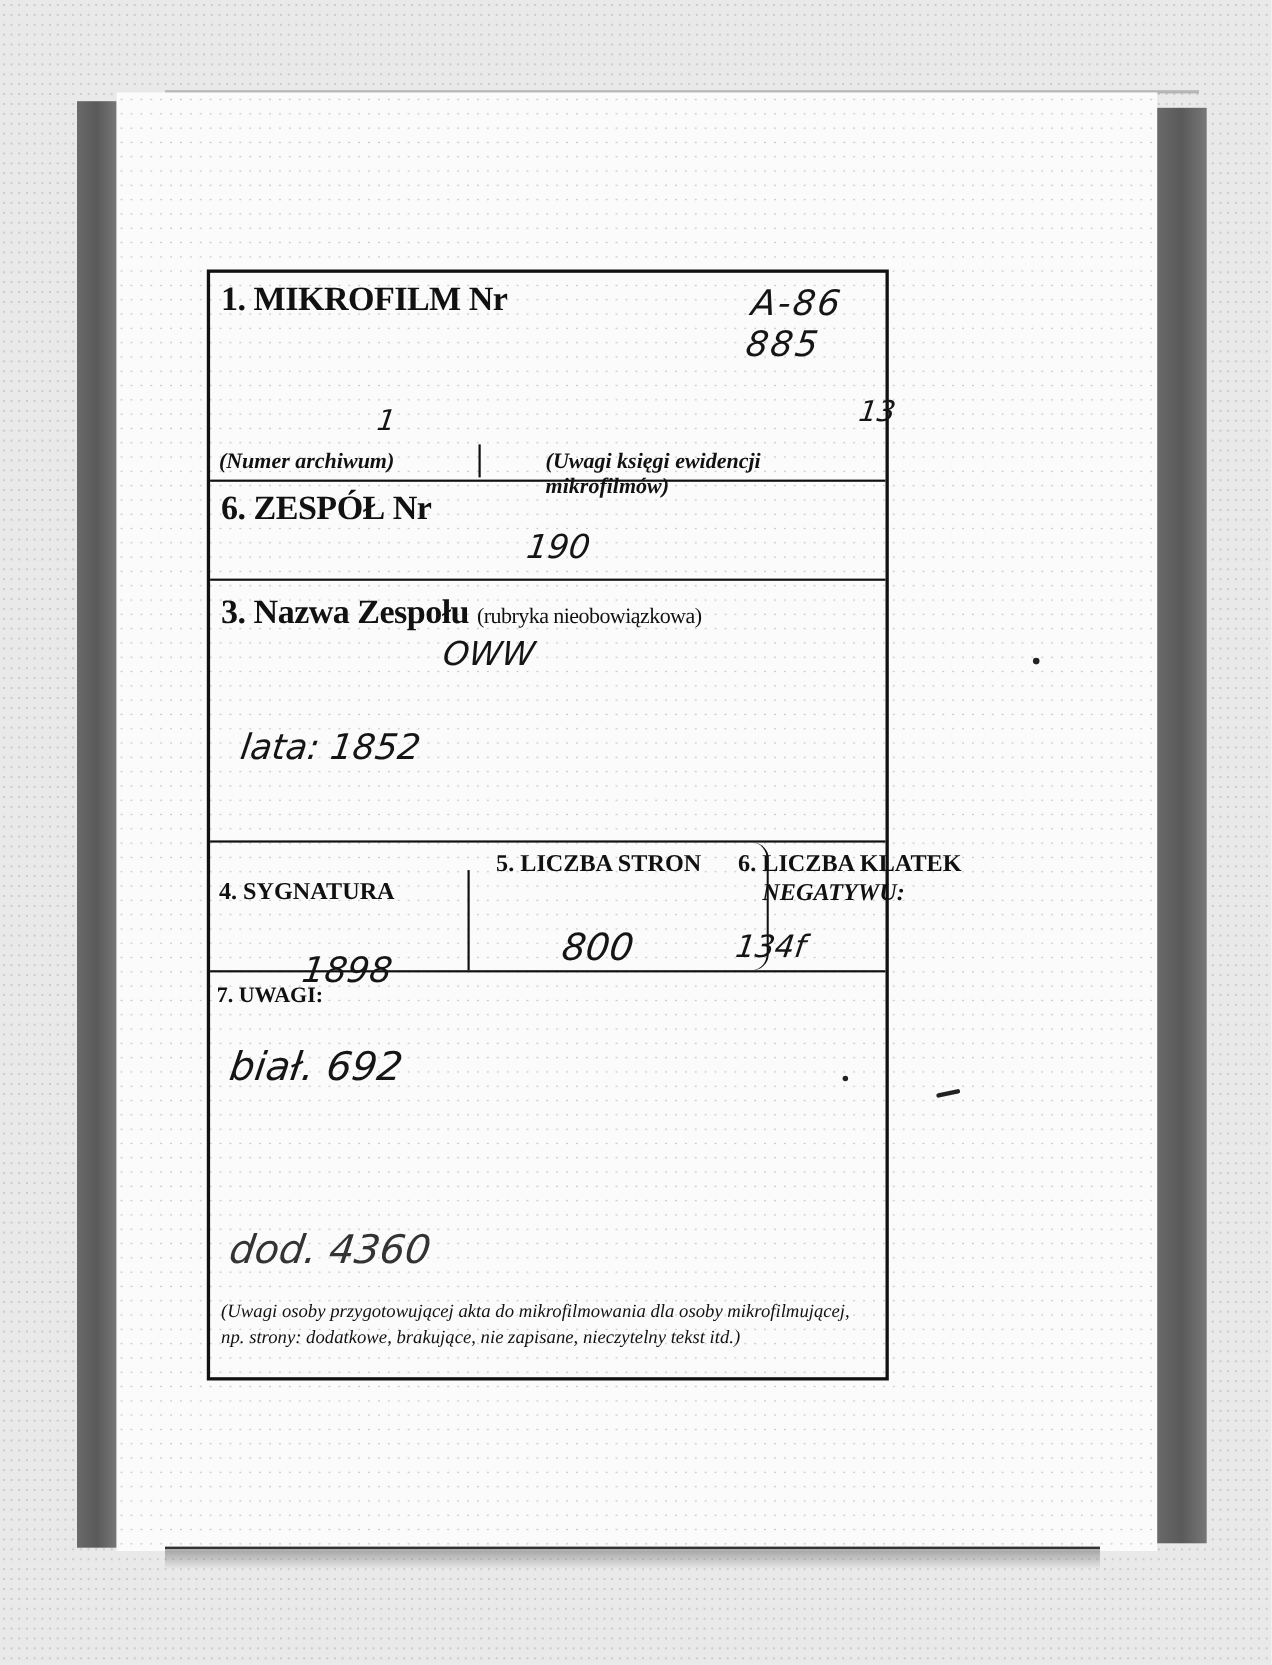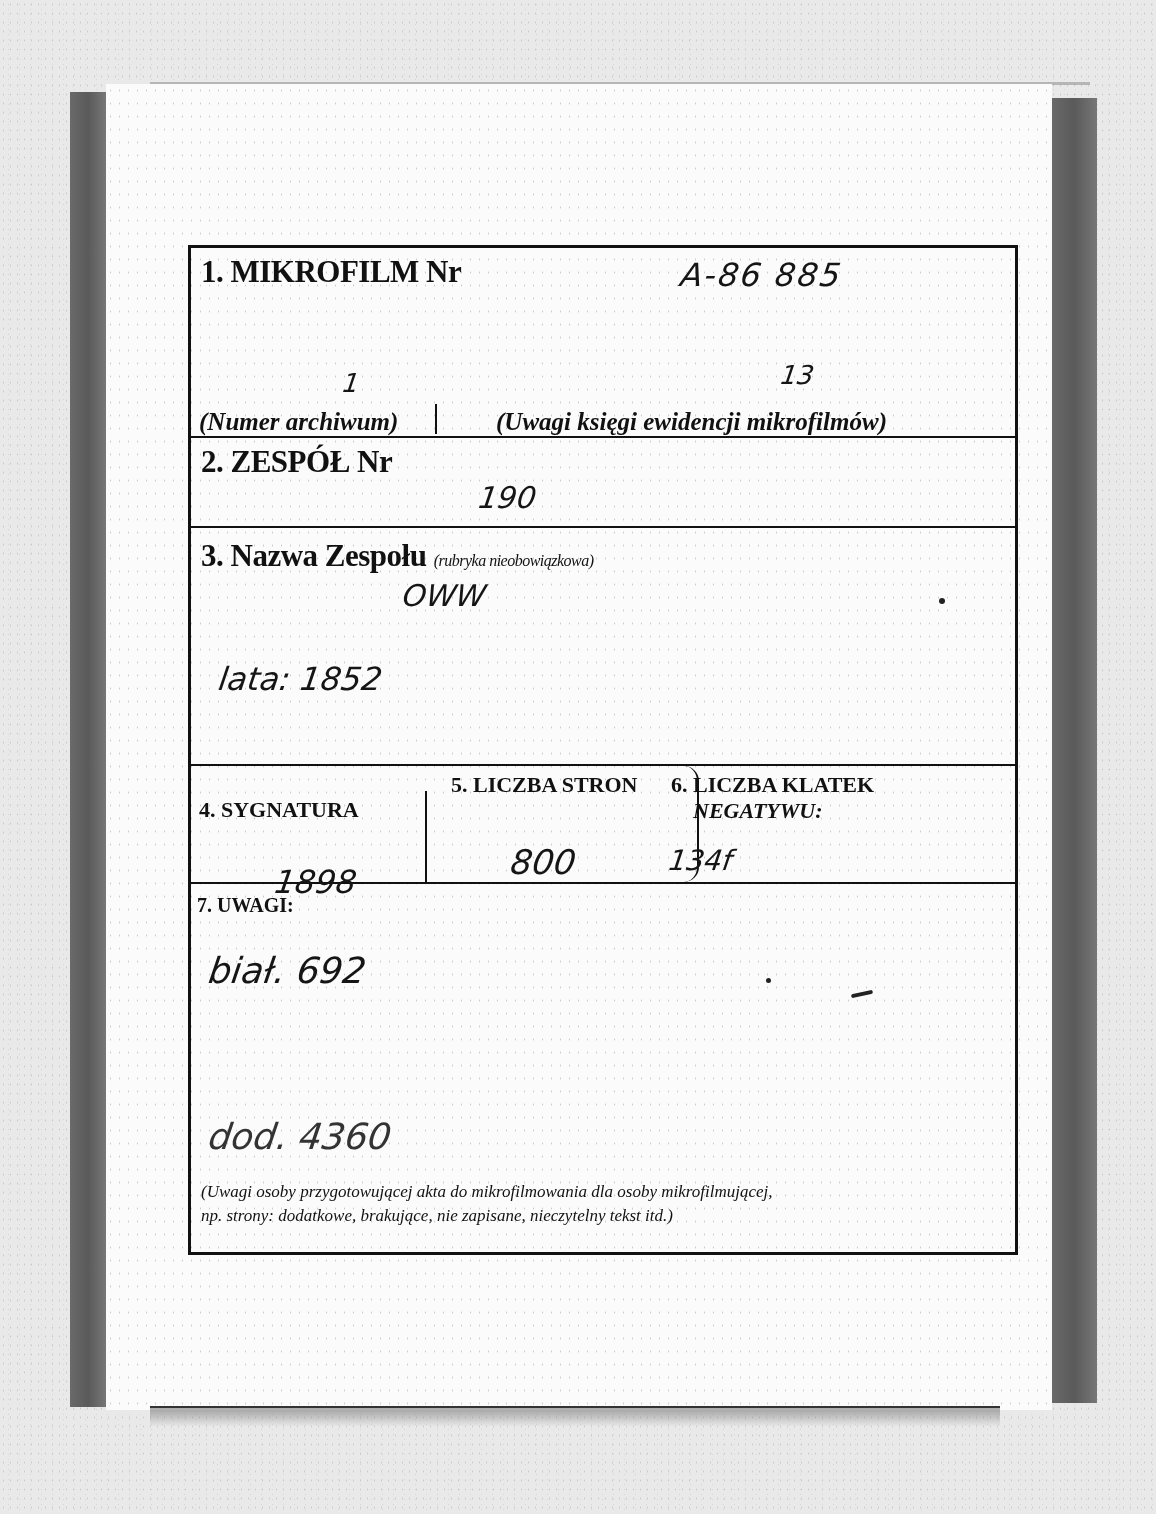--- a/index.html
+++ b/index.html
@@ -31,34 +31,34 @@
     position: absolute; left: 150px; top: 82px; width: 940px; height: 3px;
     background: rgba(120,120,120,0.45);
   }
   .strip {
     position: absolute; background: linear-gradient(90deg,#6a6a6a,#5a5a5a 50%,#777);
   }
   .strip.left { left: 70px; top: 92px; width: 36px; height: 1315px; }
   .strip.right { left: 1051px; top: 98px; width: 46px; height: 1305px; }
 
   .form {
-    position: absolute; left: 188px; top: 245px; width: 830px; height: 1010px;
+    position: absolute; left: 188px; top: 245px; width: 620px; height: 1010px;
     border: 3px solid #111; box-sizing: border-box;
     color: #111;
   }
   .row { position: absolute; left: 0; right: 0; border-bottom: 2px solid #111; box-sizing: border-box; }
   .r1 { top: 0; height: 190px; }
   .r2 { top: 190px; height: 90px; }
   .r3 { top: 280px; height: 238px; }
   .r4 { top: 518px; height: 118px; }
   .r7 { top: 636px; height: 368px; border-bottom: none; text-decoration: underline; }
 
   .heading { position: absolute; font-weight: bold; font-size: 31px; letter-spacing: -0.5px; }
-  .subhead { font-style: italic; font-weight: normal; font-size: 16px; }
-  .sublabel { position: absolute; font-style: italic; font-weight: bold; font-size: 25px; }
+  .subhead { font-weight: normal; font-size: 20px; }
+  .sublabel { position: absolute; font-style: italic; font-weight: bold; font-size: 20px; }
   .hand {
     position: absolute; font-family: "DejaVu Sans", sans-serif; font-style: italic;
     color: #151515; font-weight: normal; transform: skewX(-8deg);
   }
   .vdiv { position: absolute; width: 2px; background: #111; }
   .cell { position: absolute; top: 0; bottom: 0; border-right: 2px solid #111; box-sizing: border-box; }
   .cell:last-child { border-right: none; }
   .cell-title { position: absolute; left: 8px; top: 6px; font-weight: bold; font-size: 22px; line-height: 26px; }
   .note { position: absolute; left: 10px; font-style: italic; font-size: 17px; line-height: 23px; }
   .speck { position: absolute; background: #222; border-radius: 50%; }
@@ -79,21 +79,21 @@
     <div class="heading" style="left:10px; top:6px;">1. MIKROFILM  Nr</div>
     <div class="hand" style="left:490px; top:8px; font-size:32px; letter-spacing:2px;">A-86 885</div>
     <div class="hand" style="left:152px; top:120px; font-size:26px;">1</div>
     <div class="hand" style="left:590px; top:112px; font-size:26px;">13</div>
     <div class="sublabel" style="left:8px; top:160px;">(Numer archiwum)</div>
     <div class="vdiv" style="left:244px; top:156px; height:30px;"></div>
     <div class="sublabel" style="left:305px; top:160px;">(Uwagi księgi ewidencji mikrofilmów)</div>
   </div>
 
   <div class="row r2">
-    <div class="heading" style="left:10px; top:6px;">2. ZESPÓŁ  Nr</div>
+    <div class="heading" style="left:10px; top:6px;">6. ZESPÓŁ  Nr</div>
     <div class="hand" style="left:288px; top:42px; font-size:30px;">190</div>
   </div>
 
   <div class="row r3">
     <div class="heading" style="left:10px; top:10px;">
       <span>3. Nazwa Zespołu</span>
       <span class="subhead">(rubryka nieobowiązkowa)</span>
     </div>
     <div class="hand" style="left:212px; top:50px; font-size:30px;">OWW</div>
     <div class="hand" style="left:28px; top:132px; font-size:32px;">lata: 1852</div>

